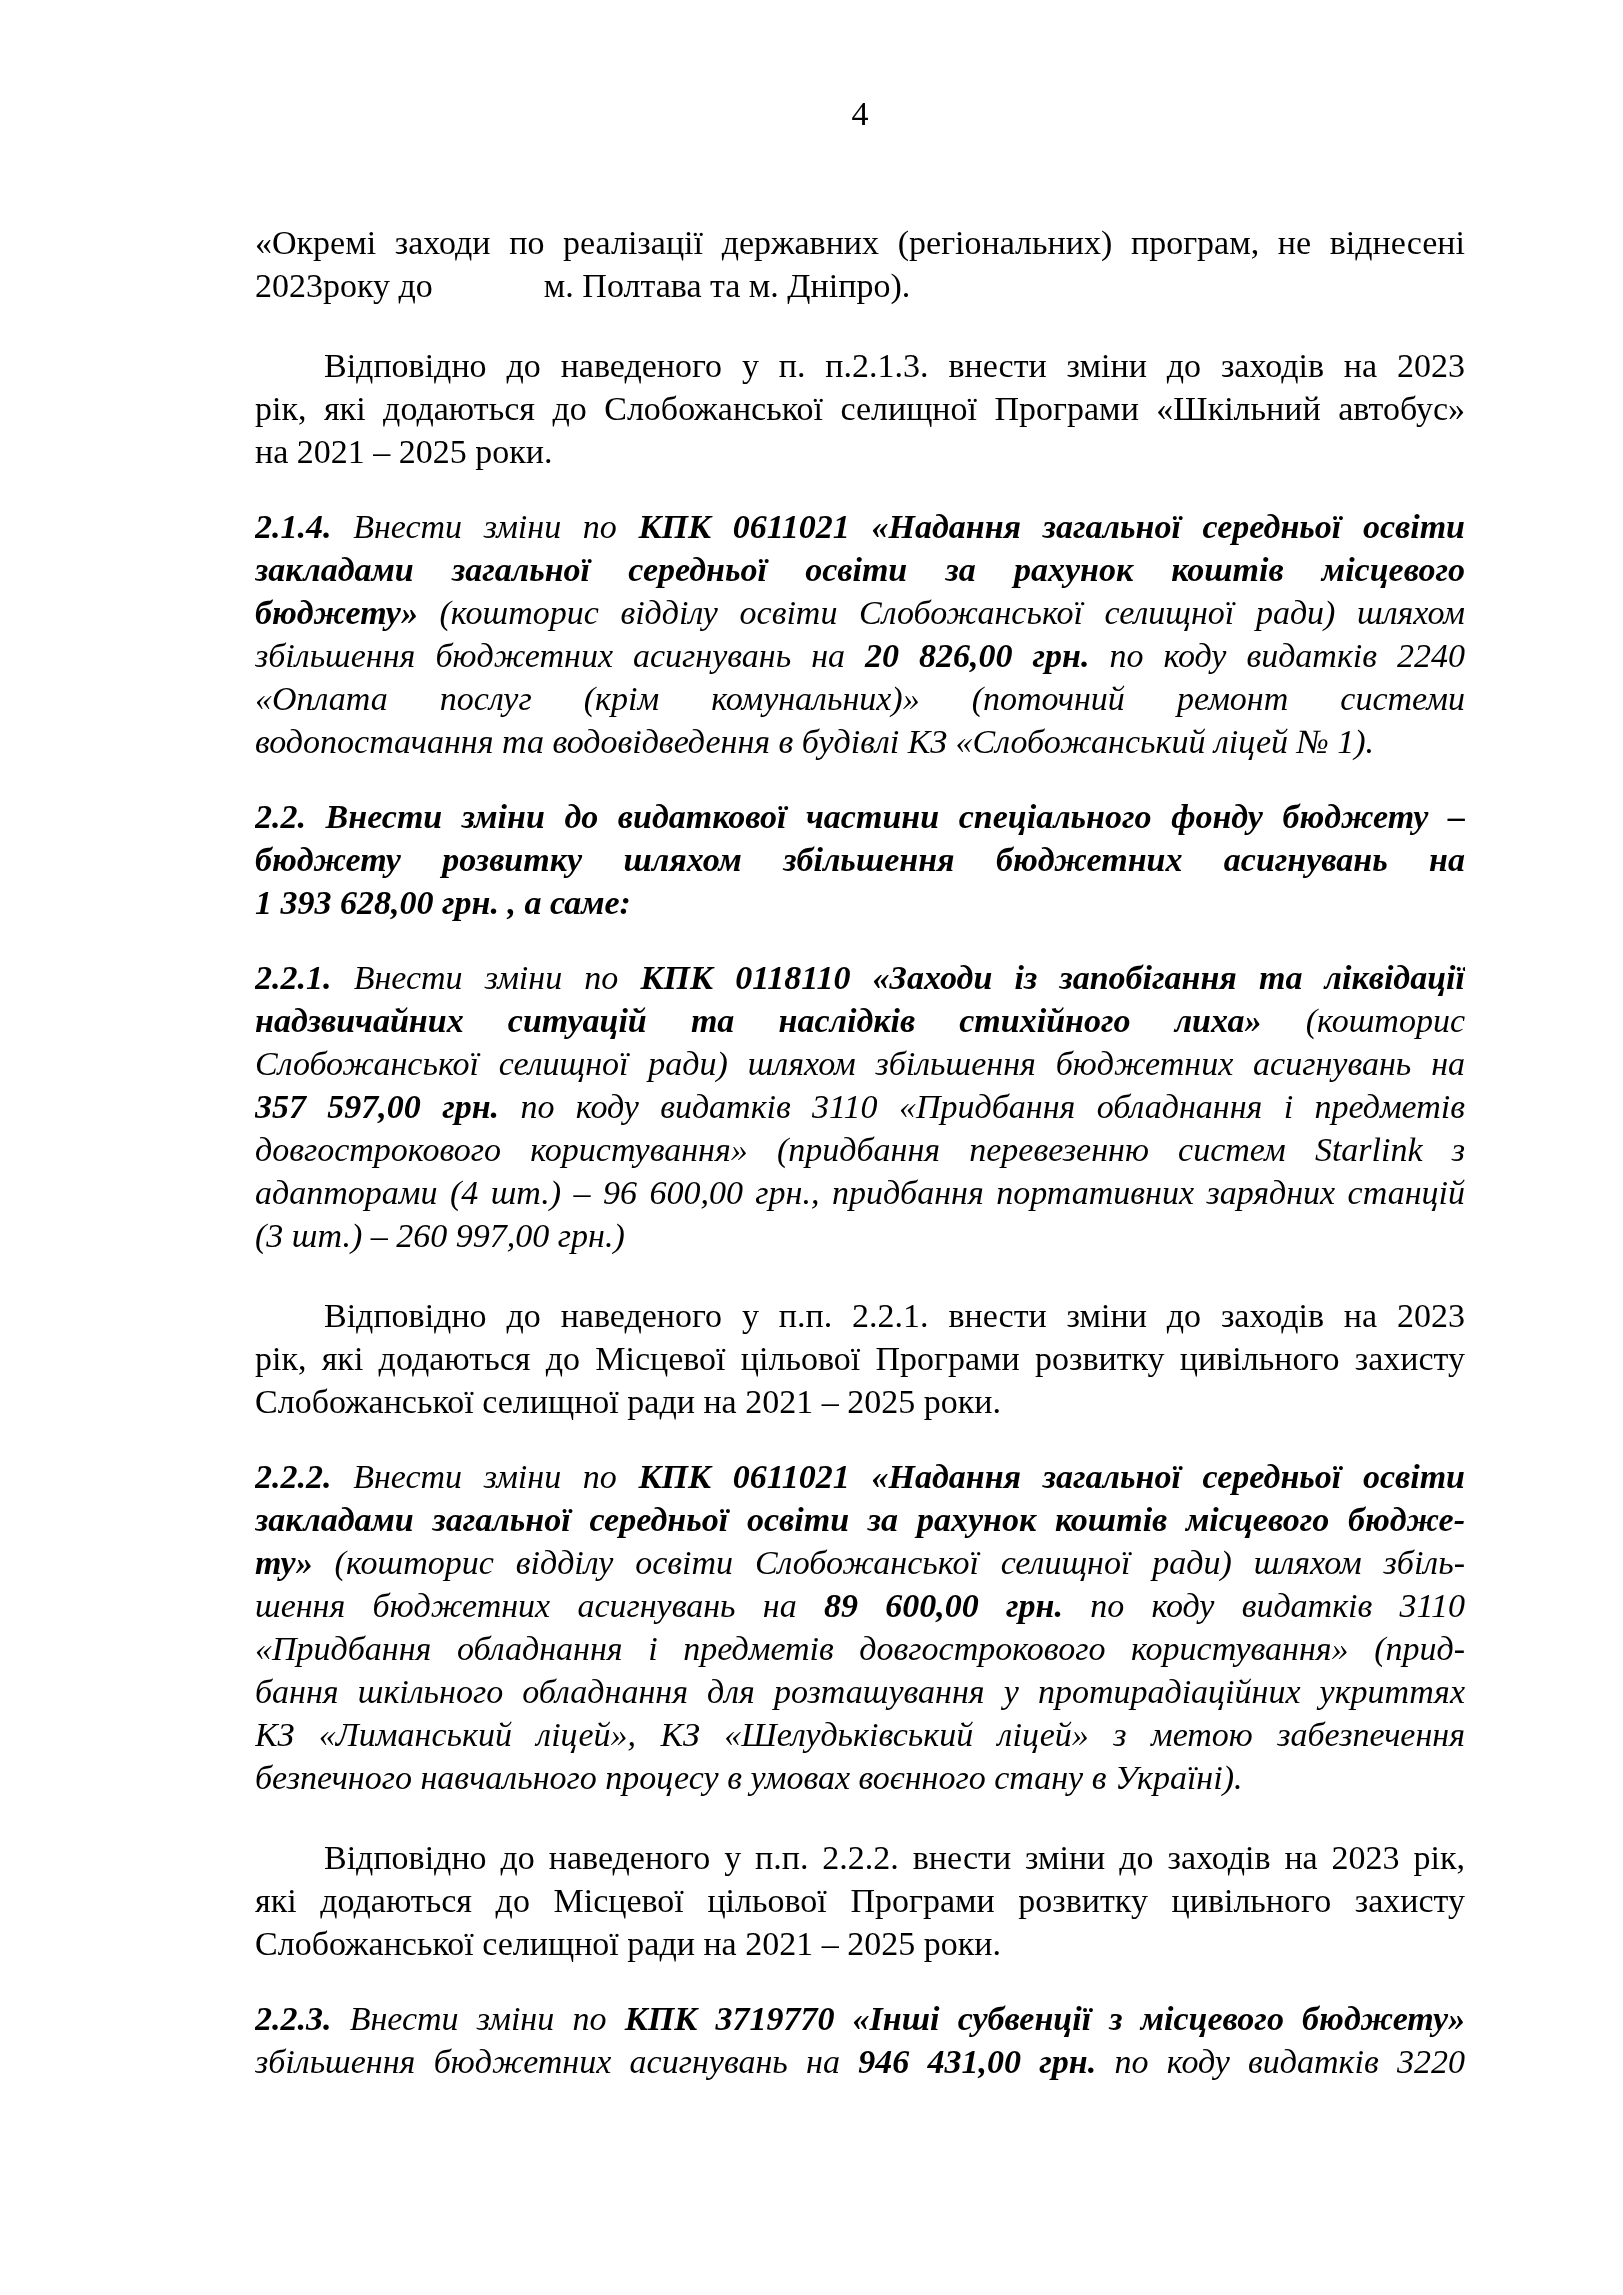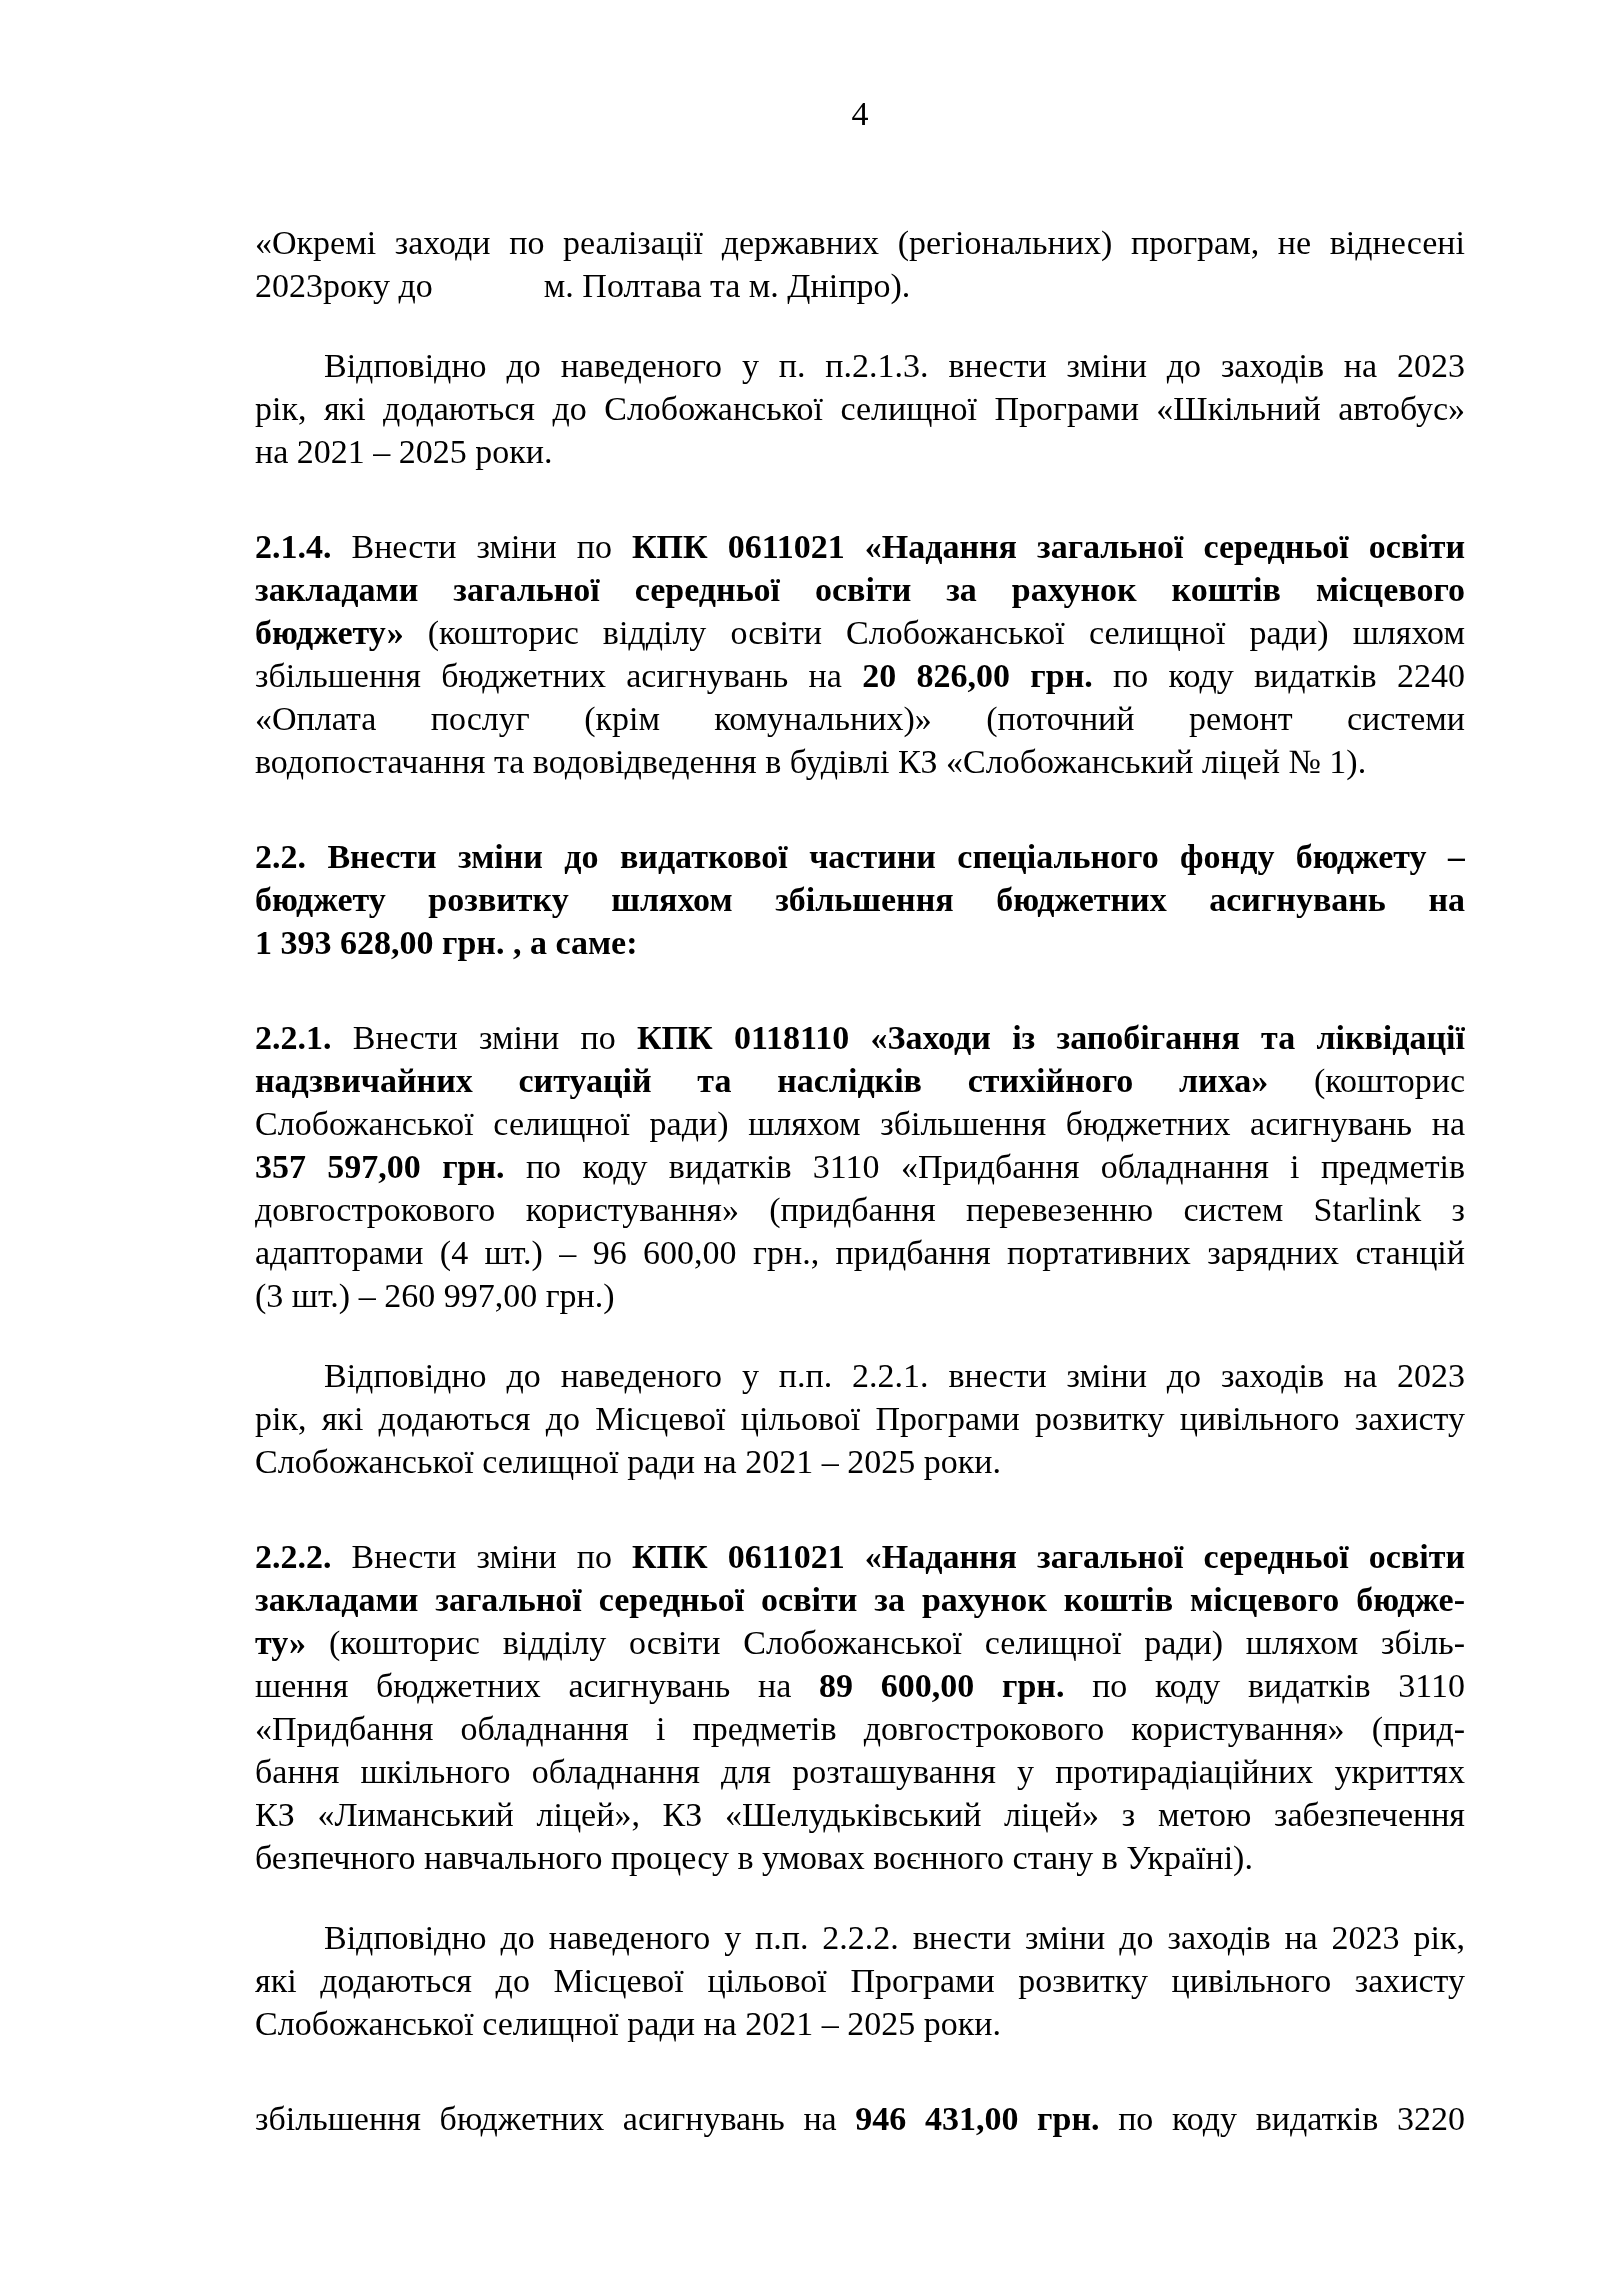--- a/index.html
+++ b/index.html
@@ -18,21 +18,21 @@
     box-sizing: border-box;
     padding: 92px 158px 0 255px;
     overflow: hidden;
   }
   .page-number {
     text-align: center;
     line-height: 43px;
     margin-bottom: 86px;
   }
   .paragraph { margin: 0; }
-  .paragraph.spaced { margin-top: 52px; }
+  .paragraph.spaced { margin-top: 32px; font-style: italic; }
   .line {
     line-height: 43px;
     height: 43px;
     overflow: hidden;
     text-align: justify;
     text-align-last: justify;
     white-space: normal;
   }
   .line.last {
     text-align: left;
@@ -93,17 +93,18 @@
         <div class="line"><span class="run">бання шкільного обладнання для розташування у протирадіаційних укриттях</span></div>
         <div class="line"><span class="run">КЗ «Лиманський ліцей», КЗ «Шелудьківський ліцей» з метою забезпечення</span></div>
         <div class="line last"><span class="run">безпечного навчального процесу в умовах воєнного стану в Україні).</span></div>
       </div>
       <div class="paragraph">
         <div class="line indent"><span class="run">Відповідно до наведеного у п.п. 2.2.2. внести зміни до заходів на 2023 рік,</span></div>
         <div class="line"><span class="run">які додаються до Місцевої цільової Програми розвитку цивільного захисту</span></div>
         <div class="line last"><span class="run">Слобожанської селищної ради на 2021 – 2025 роки.</span></div>
       </div>
       <div class="paragraph spaced">
+        <div class="line"><span class="run-bold">2.2.3.</span><span class="run"> Внести зміни по </span><span class="run-bold">КПК  3719770 «Інші субвенції з місцевого бюджету»</span></div>
         <div class="line"><span class="run">збільшення бюджетних асигнувань  на </span><span class="run-bold">946 431,00 грн.</span><span class="run"> по коду видатків  3220</span></div>
       </div>
     </div>
 </div>
 
 
 </body></html>

